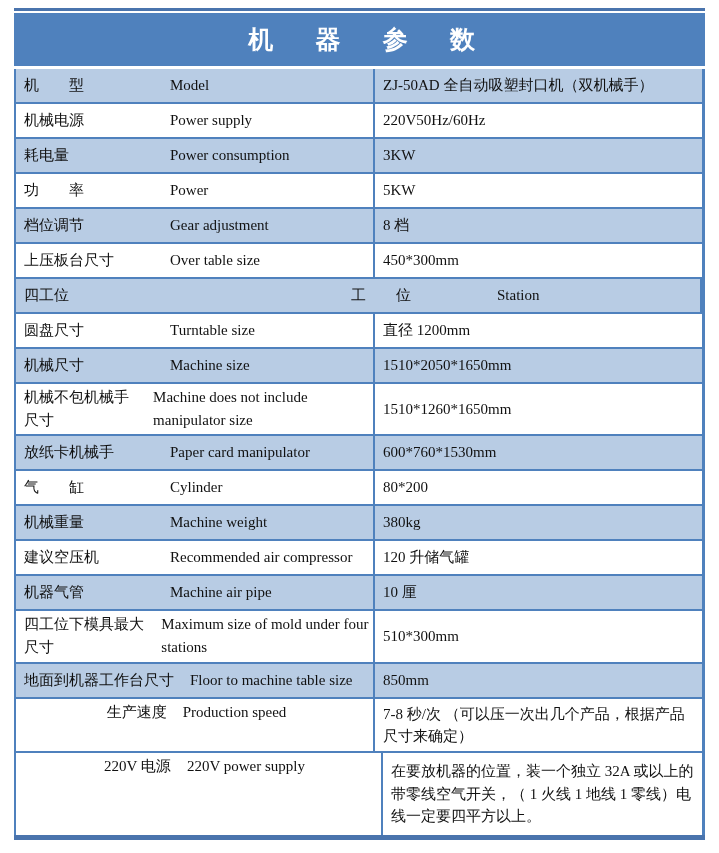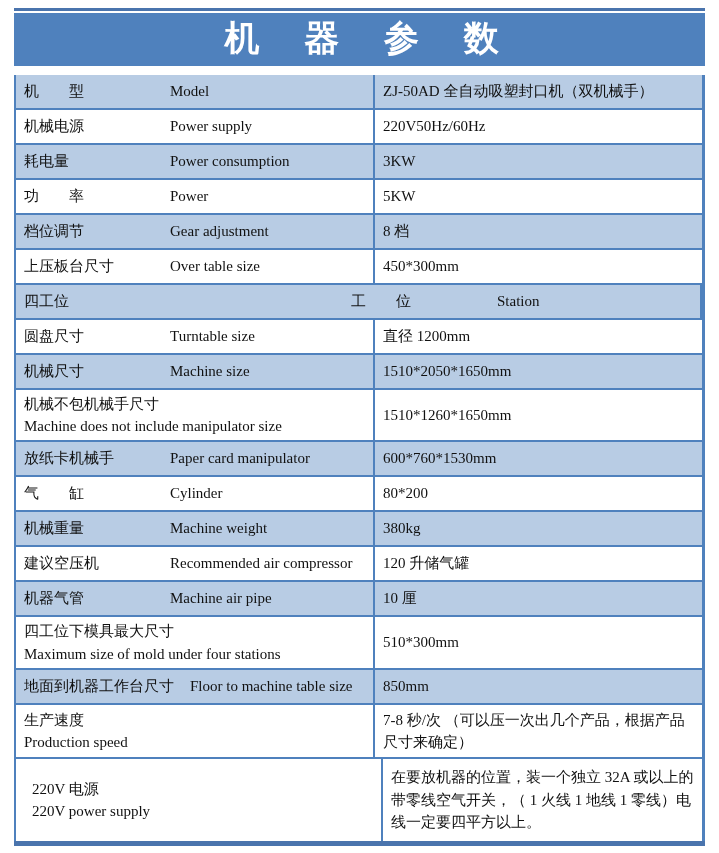--- a/index.html
+++ b/index.html
@@ -13,40 +13,40 @@
   body{
     width:719px;height:853px;
     font-family:"Liberation Serif","DejaVu Serif",serif;
     font-size:15px;color:var(--ink);
     line-height:1.5;
   }
   .sheet{width:691px;margin:8px 14px 0 14px;}
   .top-rule{height:3px;background:var(--rule);margin-bottom:2px;}
   .title{
     height:53px;background:var(--hdr);color:#ffffff;
-    font-size:35px;font-weight:bold;letter-spacing:18px;
+    font-size:25px;font-weight:bold;letter-spacing:18px;
     display:flex;align-items:center;justify-content:center;
-    margin-bottom:9px;padding-left:22px;box-sizing:border-box;
+    margin-bottom:3px;padding-left:22px;box-sizing:border-box;
   }
   .tbl{border-left:2px solid var(--line);border-right:3px solid var(--line);}
   .row{
     display:flex;min-height:35px;background:#ffffff;
     border-bottom:2px solid var(--line);box-sizing:border-box;
   }
   .row:last-child{border-bottom:none;padding-left:8px;}
   .row.band{background:var(--band);}
   .cell{box-sizing:border-box;}
   .label{
     width:359px;flex:0 0 359px;
     border-right:2px solid var(--line);
     display:flex;align-items:center;column-gap:16px;
     padding:2px 4px 2px 8px;
   }
   .label .zh{min-width:130px;}
-  .row.stack .label{flex-direction:column;align-items:flex-start;justify-content:center;}
+  .row.stack .label{flex-direction:row;align-items:flex-start;justify-content:center;}
   .row.stack .label .zh{min-width:0;}
   .value{
     flex:1;display:flex;align-items:center;
     padding:2px 8px 2px 8px;
   }
   .h52{min-height:52px;}
   .h53{min-height:53px;}
   .h54{min-height:54px;}
   .h82{min-height:82px;}
 </style>

